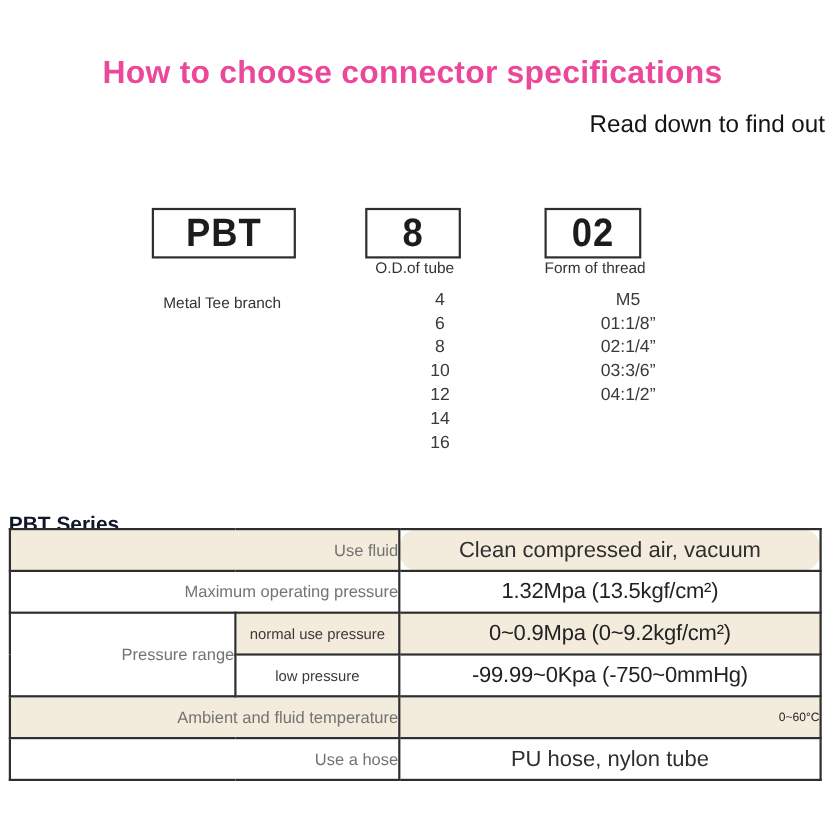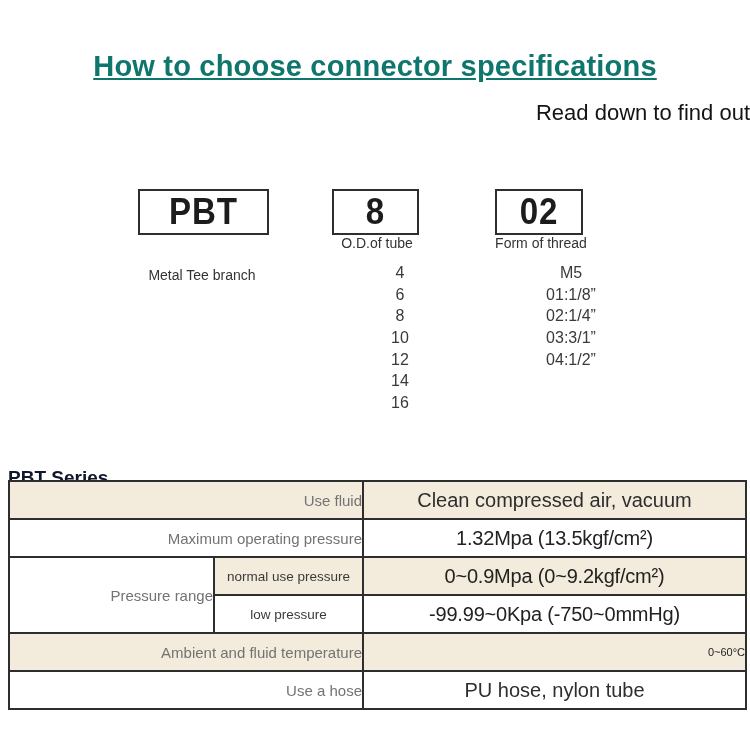--- a/index.html
+++ b/index.html
@@ -2,21 +2,21 @@
 <html><head>
 <meta charset="utf-8">
 <style>
   html,body{margin:0;padding:0;background:#ffffff;}
   .canvas{
     position:relative;width:750px;height:750px;background:#ffffff;
     font-family:"Liberation Sans", sans-serif;overflow:hidden;
   }
   .page-title{
     position:absolute;left:0;top:50px;width:750px;text-align:center;
-    font-size:29px;font-weight:bold;color:#0f766e;letter-spacing:0.2px;text-decoration:underline;
+    font-size:29px;font-weight:bold;color:#ec4899;letter-spacing:0.2px;
   }
   .page-subtitle{
     position:absolute;left:0;top:100px;width:750px;text-align:right;
     font-size:22px;color:#141414;
   }
   .code-box{
     position:absolute;top:189px;height:42px;border:2px solid #2e2e2e;
     display:flex;align-items:center;justify-content:center;
     font-size:36px;font-weight:bold;color:#1c1c1c;letter-spacing:1px;
     transform-origin:center;
@@ -44,21 +44,21 @@
   table.spec{
     position:absolute;left:8px;top:480px;border-collapse:collapse;table-layout:fixed;
   }
   table.spec td{
     border:2px solid #2e2e2e;height:36px;padding:0;overflow:hidden;
     background:#ffffff;vertical-align:middle;
   }
   table.spec td.beige{background:#f3ecdc;}
   td.lbl{font-size:15px;color:#737373;padding-left:22px;text-align:right;}
   td.sub{font-size:13.5px;color:#3a3a3a;text-align:center;}
-  td.val-big{font-size:20px;color:#2e2e2e;text-align:center;}
+  td.val-big{font-size:20px;color:#2e2e2e;text-align:center;border-radius:17px;}
   td.val-cond{font-size:20px;color:#222222;text-align:center;letter-spacing:-0.2px;}
   td.val-small{font-size:11px;color:#222222;text-align:right;}
 </style>
 </head>
 <body>
 
 <div class="canvas">
 
   <div class="page-title">How to choose connector specifications</div>
   <div class="page-subtitle">Read down to find out</div>
@@ -84,21 +84,21 @@
     <div class="opt">10</div>
     <div class="opt">12</div>
     <div class="opt">14</div>
     <div class="opt">16</div>
   </div>
 
   <div class="option-list" id="thread-list">
     <div class="opt">M5</div>
     <div class="opt">01:1/8”</div>
     <div class="opt">02:1/4”</div>
-    <div class="opt">03:3/1”</div>
+    <div class="opt">03:3/6”</div>
     <div class="opt">04:1/2”</div>
   </div>
 
   <div class="series-heading">PBT Series</div>
 
   <table class="spec">
     <colgroup>
       <col style="width:205px">
       <col style="width:149px">
       <col style="width:383px">

